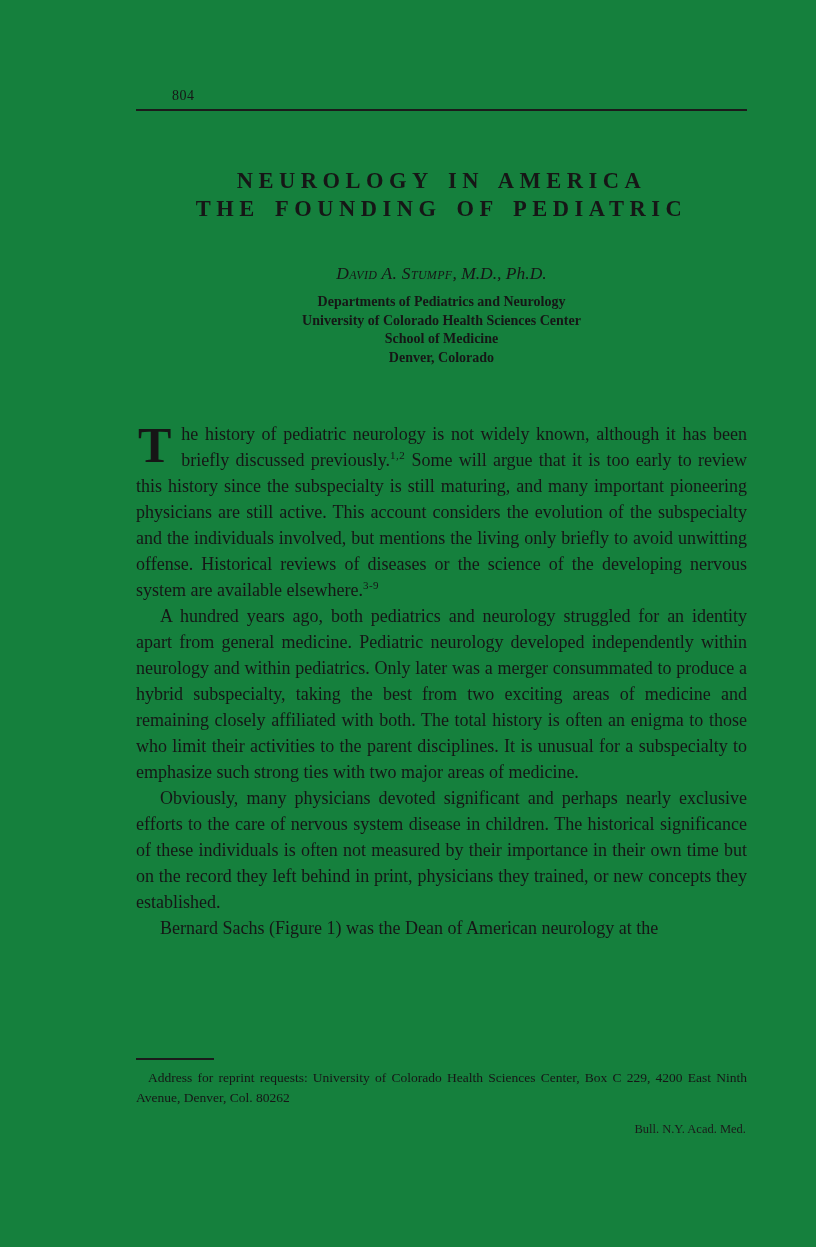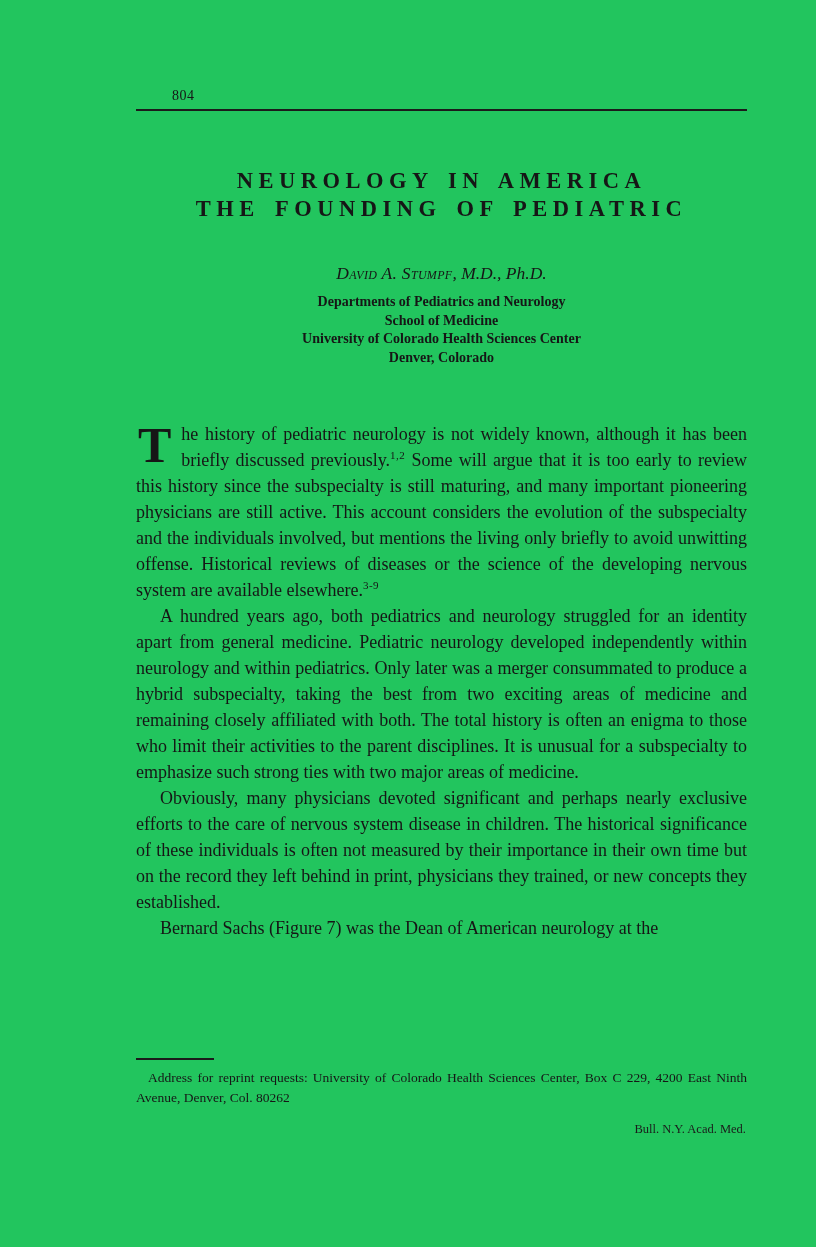--- a/index.html
+++ b/index.html
@@ -4,21 +4,21 @@
 <style>
   html, body {
     margin: 0;
     padding: 0;
     background: #e9e9e9;
   }
   .page {
     width: 816px;
     height: 1247px;
     margin: 0 auto;
-    background: #22c55e;
+    background: #15803d;
     position: relative;
     overflow: hidden;
     font-family: "Liberation Serif", serif;
     color: #161616;
   }
   .content {
     position: absolute;
     left: 136px;
     top: 0;
     width: 611px;
@@ -126,34 +126,34 @@
 
     <h1 class="title">
       <span class="title-line">NEUROLOGY IN AMERICA</span>
       <span class="title-line">THE FOUNDING OF PEDIATRIC</span>
     </h1>
 
     <div class="author"><span class="author-name">David A. Stumpf</span><span class="author-degrees">, M.D., Ph.D.</span></div>
 
     <div class="affiliation">
       <div>Departments of Pediatrics and Neurology</div>
+      <div>University of Colorado Health Sciences Center</div>
       <div>School of Medicine</div>
-      <div>University of Colorado Health Sciences Center</div>
       <div>Denver, Colorado</div>
     </div>
 
     <div class="body-text">
       <p class="para"><span class="dropcap">T</span><span>he history of pediatric neurology is not widely known, although it has been briefly discussed previously.</span><sup class="ref">1,2</sup><span> Some will argue that it is too early to review this history since the subspecialty is still maturing, and many important pioneering physicians are still active. This account considers the evolution of the subspecialty and the individuals involved, but mentions the living only briefly to avoid unwitting offense. Historical reviews of diseases or the science of the developing nervous system are available elsewhere.</span><sup class="ref">3-9</sup></p>
 
       <p class="para indent">A hundred years ago, both pediatrics and neurology struggled for an identity apart from general medicine. Pediatric neurology developed independently within neurology and within pediatrics. Only later was a merger consummated to produce a hybrid subspecialty, taking the best from two exciting areas of medicine and remaining closely affiliated with both. The total history is often an enigma to those who limit their activities to the parent disciplines. It is unusual for a subspecialty to emphasize such strong ties with two major areas of medicine.</p>
 
       <p class="para indent">Obviously, many physicians devoted significant and perhaps nearly exclusive efforts to the care of nervous system disease in children. The historical significance of these individuals is often not measured by their importance in their own time but on the record they left behind in print, physicians they trained, or new concepts they established.</p>
 
 
-      <p class="para indent">Bernard Sachs (Figure 7) was the Dean of American neurology at the</p>
+      <p class="para indent">Bernard Sachs (Figure 1) was the Dean of American neurology at the</p>
     </div>
 
   </div>
 
   <div class="footnote">
     <div class="footnote-rule"></div>
     <p class="footnote-text">Address for reprint requests: University of Colorado Health Sciences Center, Box C 229, 4200 East Ninth Avenue, Denver, Col. 80262</p>
   </div>
 
   <div class="journal-footer">Bull. N.Y. Acad. Med.</div>

